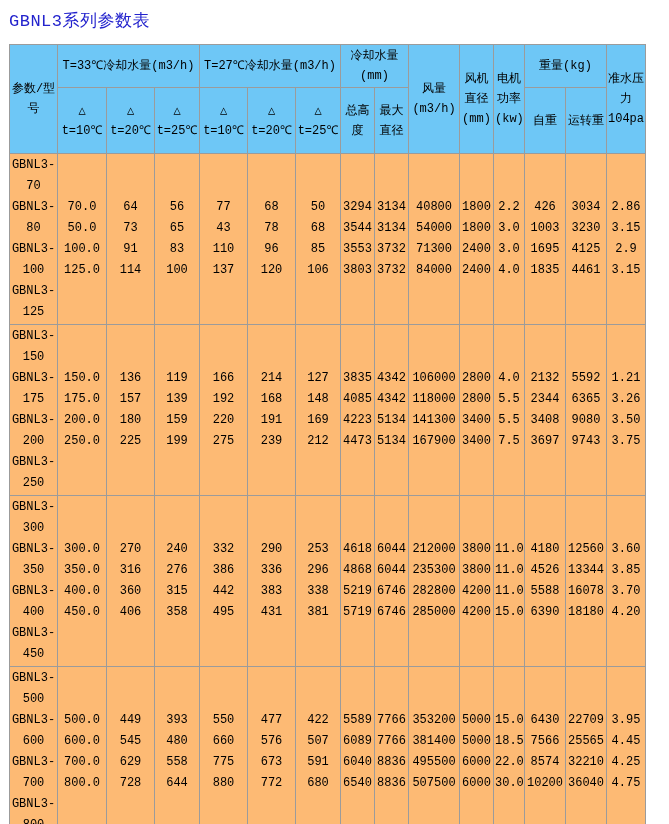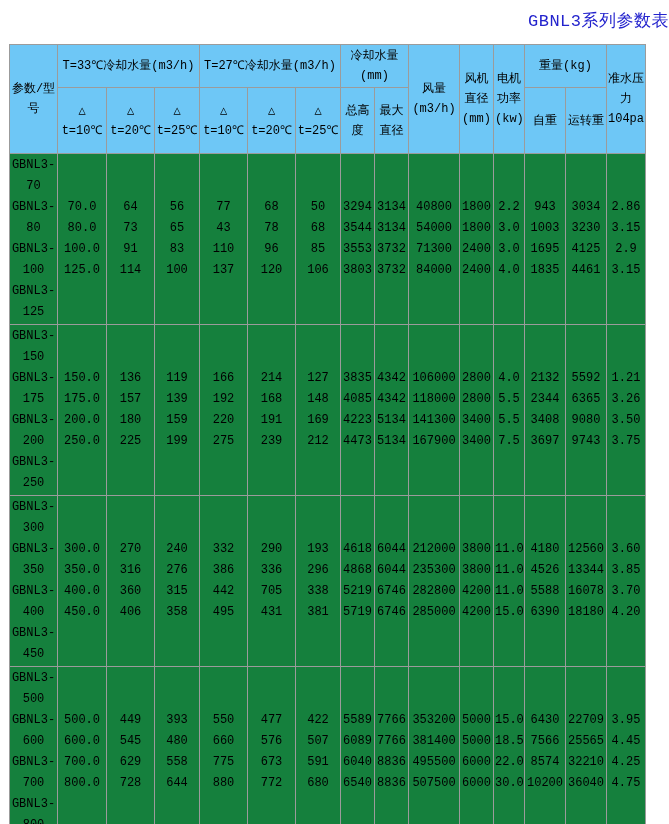--- a/index.html
+++ b/index.html
@@ -16,21 +16,20 @@
     box-sizing: border-box;
     padding: 9px 0 0 9px;
     overflow: hidden;
   }
   .title {
     font-size: 17px;
     font-weight: normal;
     color: #2323cd;
     margin: 0 0 12px 0;
     letter-spacing: 0.5px;
-    text-align: right;
   }
   table.params {
     border-collapse: collapse;
     table-layout: fixed;
     width: 636px;
   }
   table.params th,
   table.params td {
     border: 1px solid #9b9b9b;
     font-size: 12px;
@@ -53,21 +52,21 @@
     text-align: left;
     padding-left: 3px;
     line-height: 26px;
   }
   th.left-h {
     text-align: left;
     padding-left: 3px;
   }
   table.params td {
     line-height: 21px;
-    background: #15803d;
+    background: #fdba74;
     margin-left: 21px;
   }
   td.model-cell { line-height: 21px; }
 </style>
 </head>
 <body>
 
 <div class="page">
 
   <h1 class="title">GBNL3系列参数表</h1>
@@ -131,21 +130,21 @@
         <th class="left-h">运转重</th>
       </tr>
     </thead>
     <tbody id="table-body">
         <tr>
           <td class="model-cell">GBNL3-70
 GBNL3-80
 GBNL3-100
 GBNL3-125</td>
           <td class="data-cell">70.0
-80.0
+50.0
 100.0
 125.0</td>
           <td class="data-cell">64
 73
 91
 114</td>
           <td class="data-cell">56
 65
 83
 100</td>
@@ -174,21 +173,21 @@
 71300
 84000</td>
           <td class="data-cell">1800
 1800
 2400
 2400</td>
           <td class="data-cell">2.2
 3.0
 3.0
 4.0</td>
-          <td class="data-cell">943
+          <td class="data-cell">426
 1003
 1695
 1835</td>
           <td class="data-cell">3034
 3230
 4125
 4461</td>
           <td class="data-cell">2.86
 3.15
 2.9
@@ -272,23 +271,23 @@
           <td class="data-cell">240
 276
 315
 358</td>
           <td class="data-cell">332
 386
 442
 495</td>
           <td class="data-cell">290
 336
-705
+383
 431</td>
-          <td class="data-cell">193
+          <td class="data-cell">253
 296
 338
 381</td>
           <td class="data-cell">4618
 4868
 5219
 5719</td>
           <td class="data-cell">6044
 6044
 6746

